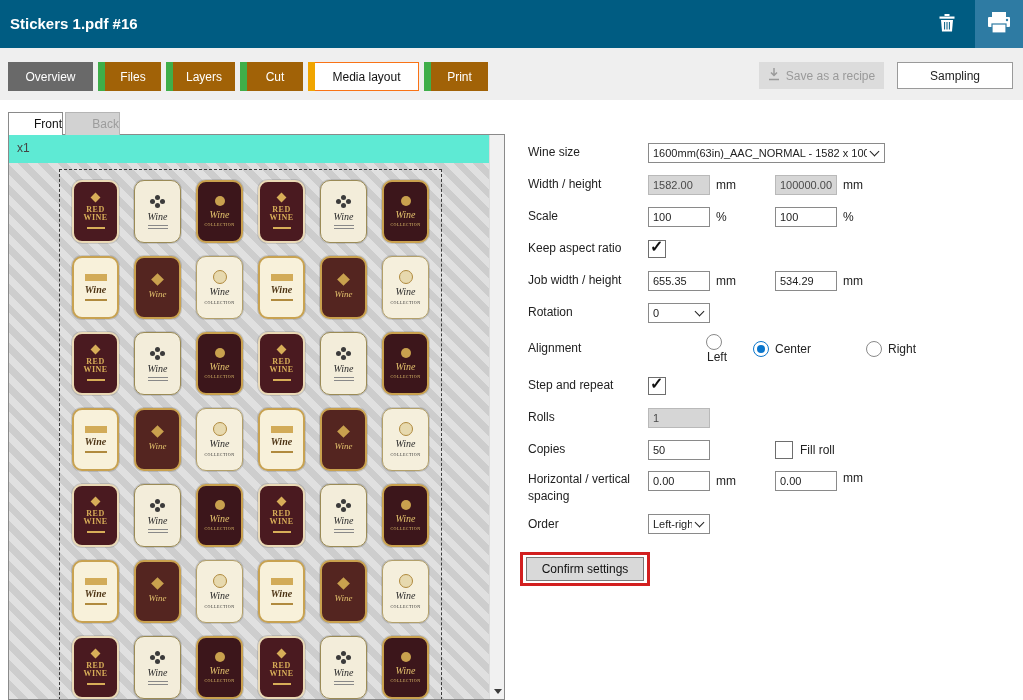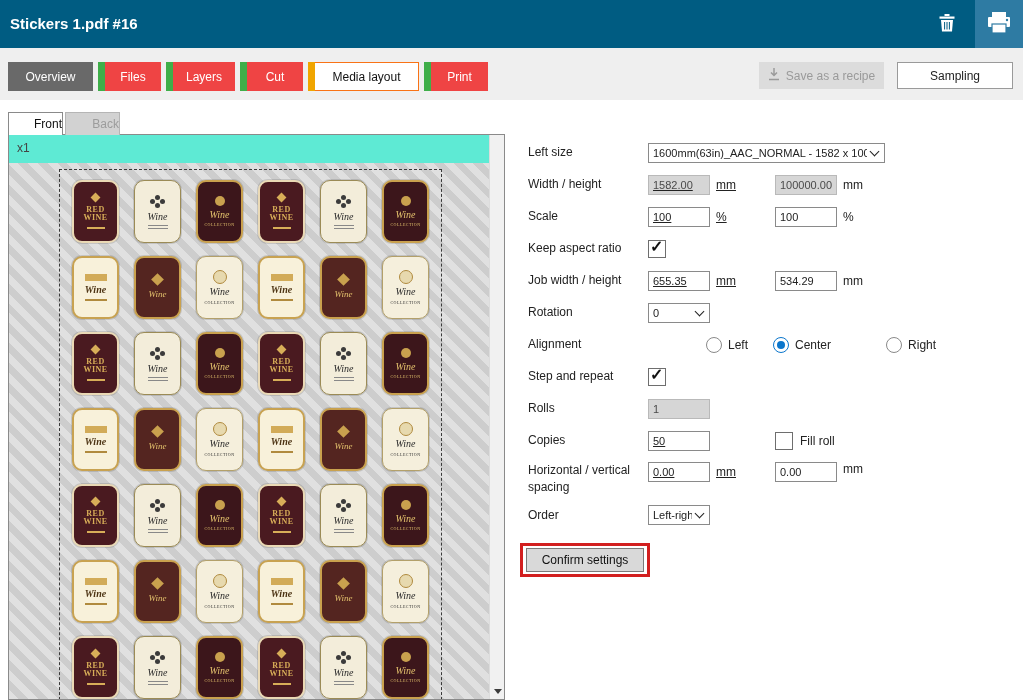--- a/index.html
+++ b/index.html
@@ -12,21 +12,21 @@
   .tb-trash{position:absolute;right:56px;top:0;width:40px;height:48px;display:flex;align-items:center;justify-content:center;background:transparent;border:none;cursor:pointer;}
   .tb-print{position:absolute;right:0;top:0;width:48px;height:48px;display:flex;align-items:center;justify-content:center;background:#2e7ba3;border:none;cursor:pointer;}
 
   
   .tabstrip{position:absolute;left:0;top:48px;width:1023px;height:52px;background:#efefef;}
   .tabs{position:absolute;left:8px;top:14px;display:flex;gap:5px;border-radius:7px;}
   .tab{height:29px;display:flex;align-items:stretch;cursor:pointer;box-sizing:border-box;}
   .tab-label{flex:1;display:flex;align-items:center;justify-content:center;font-size:12px;}
   .tab-current{width:85px;background:#696969;}
   .tab-current .tab-label{color:#fff;}
-  .tab-normal{background:#ef4444;}
+  .tab-normal{background:#a16207;}
   .tab-normal .tab-label{color:#fff;}
   .tab-accent{width:7px;flex:none;}
   .tab-normal .tab-accent{background:#3fae49;}
   .tab-selected{background:#fff;border:1px solid #f97316;}
   .tab-selected .tab-accent{background:#f0a500;margin:-1px 0 -1px -1px;}
   .tab-selected .tab-label{color:#111;}
   .t-files{width:63px;}.t-layers{width:69px;}.t-cut{width:63px;}.t-media{width:111px;}.t-print{width:64px;}
 
   .strip-actions{position:absolute;right:10px;top:14px;display:flex;gap:13px;}
   .btn-recipe{width:125px;height:27px;background:#dcdcdc;border:none;color:#9a9a9a;font-size:12px;
@@ -79,39 +79,39 @@
   
   .vscroll{position:absolute;right:0;top:0;bottom:0;width:15px;background:#f1f1f1;border-left:1px solid #dcdcdc;box-sizing:border-box;cursor:default;}
   .vscroll-down{position:absolute;left:0;bottom:0;width:15px;height:16px;display:flex;align-items:center;justify-content:center;cursor:pointer;}
   .tri-down{width:0;height:0;border-left:4px solid transparent;border-right:4px solid transparent;border-top:5px solid #3c3c3c;}
 
   
   .right-panel{position:absolute;left:520px;top:142px;width:500px;font-size:12px;}
   .frow{display:flex;align-items:center;min-height:21px;margin-bottom:11px;padding-left:8px;}
   .frow-tall{align-items:flex-start;min-height:34px;margin-bottom:8px;}
   .flabel{width:120px;flex:none;line-height:1.45;color:#222;}
-  .g{width:127px;display:flex;align-items:center;flex:none;text-decoration:underline;}
+  .g{width:127px;display:flex;align-items:center;flex:none;}
   .txt{width:62px;height:20px;border:1px solid #8a8a8a;background:#fff;font-size:11px;padding:0 4px;
        box-sizing:border-box;font-family:"Liberation Sans",sans-serif;color:#222;}
   .txt.dis{background:#d6d6d6;border-color:#b9b9b9;color:#4a4a4a;}
   .unit{margin-left:6px;}
   .select{height:20px;border:1px solid #8a8a8a;background:#fff;display:flex;align-items:center;
           padding:0 4px;box-sizing:border-box;font-size:11px;cursor:pointer;}
   .w-lg{width:237px;}
   .w-sm{width:62px;}
   .select-val{flex:1;white-space:nowrap;overflow:hidden;}
   .chev{width:6px;height:6px;border-right:1px solid #222;border-bottom:1px solid #222;
         transform:rotate(45deg);margin:-3px 2px 0 4px;flex:none;}
   .cb{width:16px;height:16px;border:1px solid #6e6e6e;background:#fff;position:relative;flex:none;cursor:pointer;}
   .cb.on::after{content:"\2713";position:absolute;left:1px;top:-4px;font-size:16px;font-weight:bold;color:#111;}
   .radio-item{display:flex;align-items:center;cursor:pointer;}
   .radio{width:14px;height:14px;border-radius:50%;border:1px solid #8a8a8a;background:#fff;margin-right:6px;position:relative;flex:none;}
   .radio.on{border-color:#0b76cc;}
   .radio.on::after{content:"";position:absolute;left:3px;top:3px;right:3px;bottom:3px;background:#0b76cc;border-radius:50%;}
-  .al-left{margin-left:58px;}
+  .al-left{margin-left:58px;flex-direction:column;}
   .al-center{margin-left:25px;}
   .al-right{margin-left:55px;}
   .cb-label{margin-left:7px;}
   .confirm-wrap{display:inline-block;border:3px solid #d21f1f;padding:2px 3px;margin:6px 0 0 0;}
   .confirm-btn{width:118px;height:24px;background:#d9d9d9;border:1px solid #7a7a7a;font-size:12px;
                font-family:"Liberation Sans",sans-serif;color:#111;cursor:pointer;}
 </style>
 </head>
 <body>
 
@@ -338,21 +338,21 @@
         <div class="vscroll-down">
           <span class="tri-down"></span>
         </div>
       </div>
     </div>
   </div>
 
   <div class="right-panel">
 
     <div class="frow">
-      <div class="flabel">Left size</div>
+      <div class="flabel">Wine size</div>
       <div class="select w-lg">
         <span class="select-val">1600mm(63in)_AAC_NORMAL - 1582 x 10000</span>
         <span class="chev"></span>
       </div>
     </div>
 
     <div class="frow">
       <div class="flabel">Width / height</div>
       <div class="g">
         <input class="txt dis" readonly="" value="1582.00" style="">

